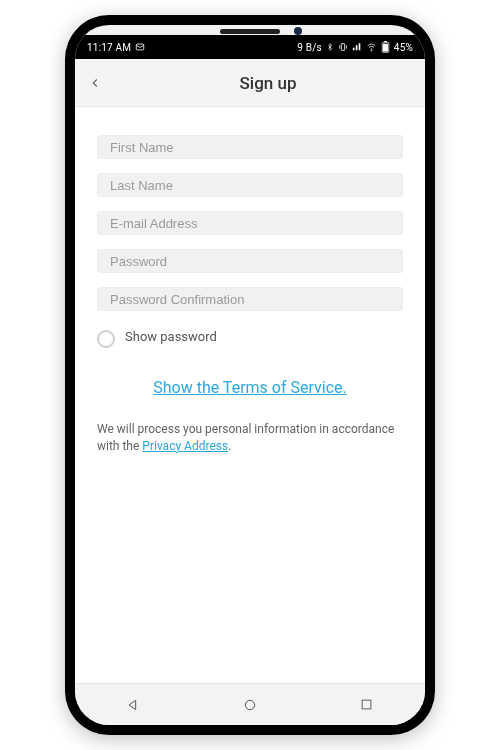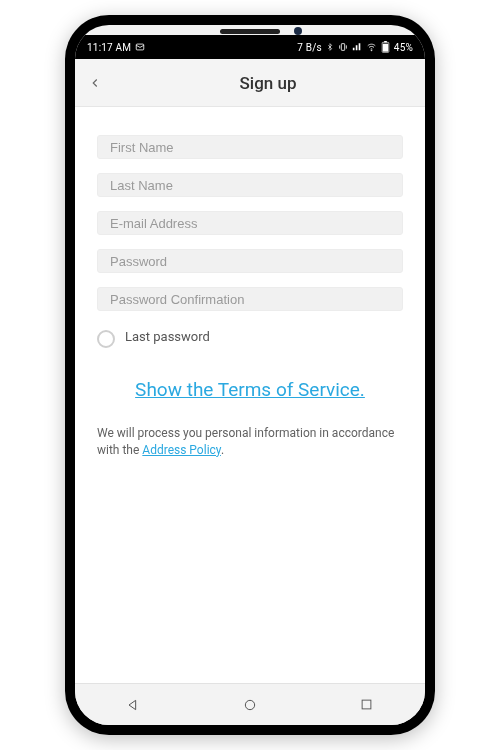--- a/index.html
+++ b/index.html
@@ -124,21 +124,21 @@
     border-radius: 50%;
     flex-shrink: 0;
     cursor: pointer;
     margin-top: 1px;
   }
   .check-label { font-size: 13px; color: #555; }
   .tos-link-row { text-align: center; margin: 30px 0 24px 0; }
   .link {
     color: #2aa8e0;
     text-decoration: underline;
-    font-size: 19px;
+    font-size: 16px;
     cursor: pointer;
   }
   .agree-row { display: flex; gap: 10px; align-items: flex-start; margin-bottom: 16px; }
   .agree-text { font-size: 12px; color: #626262; line-height: 1.4; }
   .process-text { font-size: 12px; color: #626262; line-height: 1.4; padding-left: 0; }
   .inline-link { color: #2aa8e0; text-decoration: underline; cursor: pointer; }
   .navbar {
     height: 42px;
     background: #f3f3f3;
     display: flex;
@@ -160,21 +160,21 @@
       <div class="left">
         <span>11:17 AM</span>
         <span class="sicon">
           <svg width="10" height="10" viewBox="0 0 24 24" fill="none" stroke="#fff" stroke-width="2">
               <rect x="3" y="5" width="18" height="14" rx="2"></rect>
               <path d="M3 8l9 5 9-5"></path>
             </svg>
         </span>
       </div>
       <div class="right">
-        <span>7 B/s</span>
+        <span>9 B/s</span>
         <span class="sicon">
           <svg width="8" height="10" viewBox="0 0 24 24" fill="none" stroke="#fff" stroke-width="2">
               <path d="M7 7l10 10-5 5V2l5 5L7 17"></path>
             </svg>
         </span>
         <span class="sicon">
           <svg width="10" height="10" viewBox="0 0 24 24" fill="none" stroke="#fff" stroke-width="2">
               <rect x="8" y="4" width="8" height="16" rx="1"></rect>
               <path d="M4 8v8M20 8v8"></path>
             </svg>
@@ -212,30 +212,30 @@
 
     <div class="content">
       <input class="field" type="text" placeholder="First Name" style="">
       <input class="field" type="text" placeholder="Last Name" style="">
       <input class="field" type="email" placeholder="E-mail Address" style="">
       <input class="field" type="password" placeholder="Password" style="">
       <input class="field" type="password" placeholder="Password Confirmation" style="">
 
       <div class="check-row">
         <div class="radio-circle"></div>
-        <span class="check-label">Last password</span>
+        <span class="check-label">Show password</span>
       </div>
 
       <div class="tos-link-row">
         <span class="link">Show the Terms of Service.</span>
       </div>
 
 
       <div class="process-text">
-        <span>We will process you personal information in accordance with the </span><span class="inline-link">Address Policy</span><span>.</span>
+        <span>We will process you personal information in accordance with the </span><span class="inline-link">Privacy Address</span><span>.</span>
       </div>
     </div>
 
     <div class="navbar">
       <div class="nav-btn">
         <svg width="16" height="16" viewBox="0 0 24 24" fill="none" stroke="#555" stroke-width="1.5">
             <path d="M16 5 L6 12 L16 19 Z"></path>
           </svg>
       </div>
       <div class="nav-btn">

